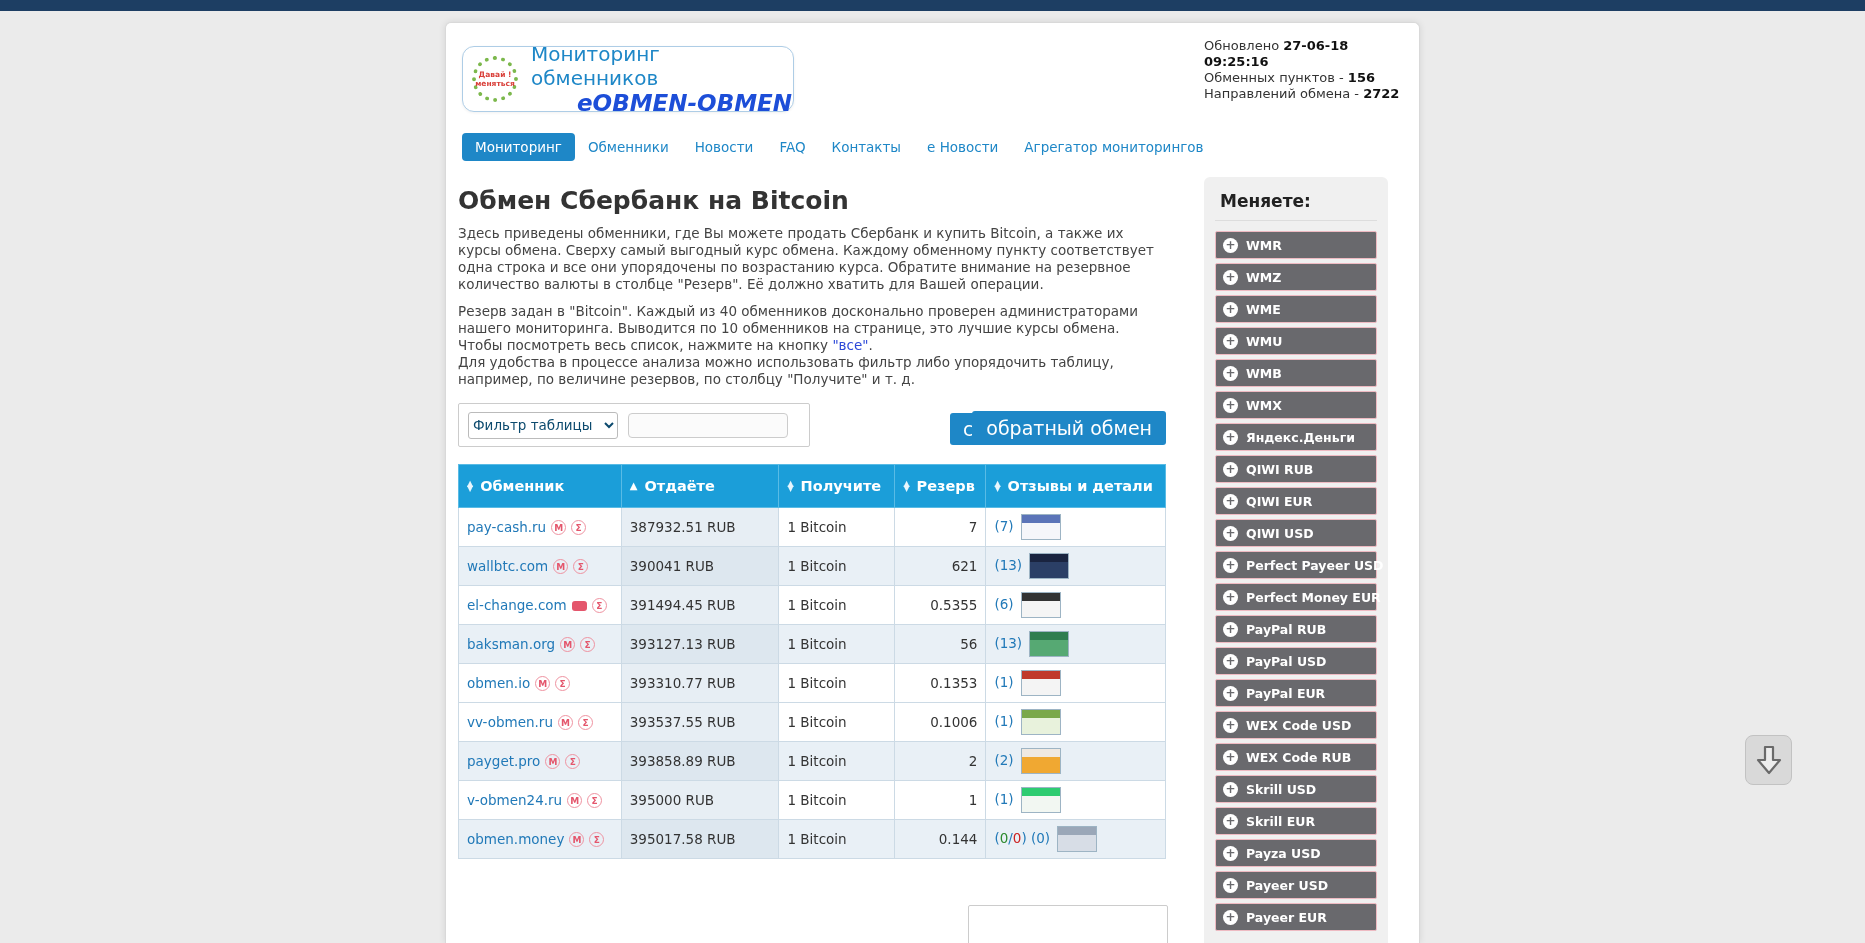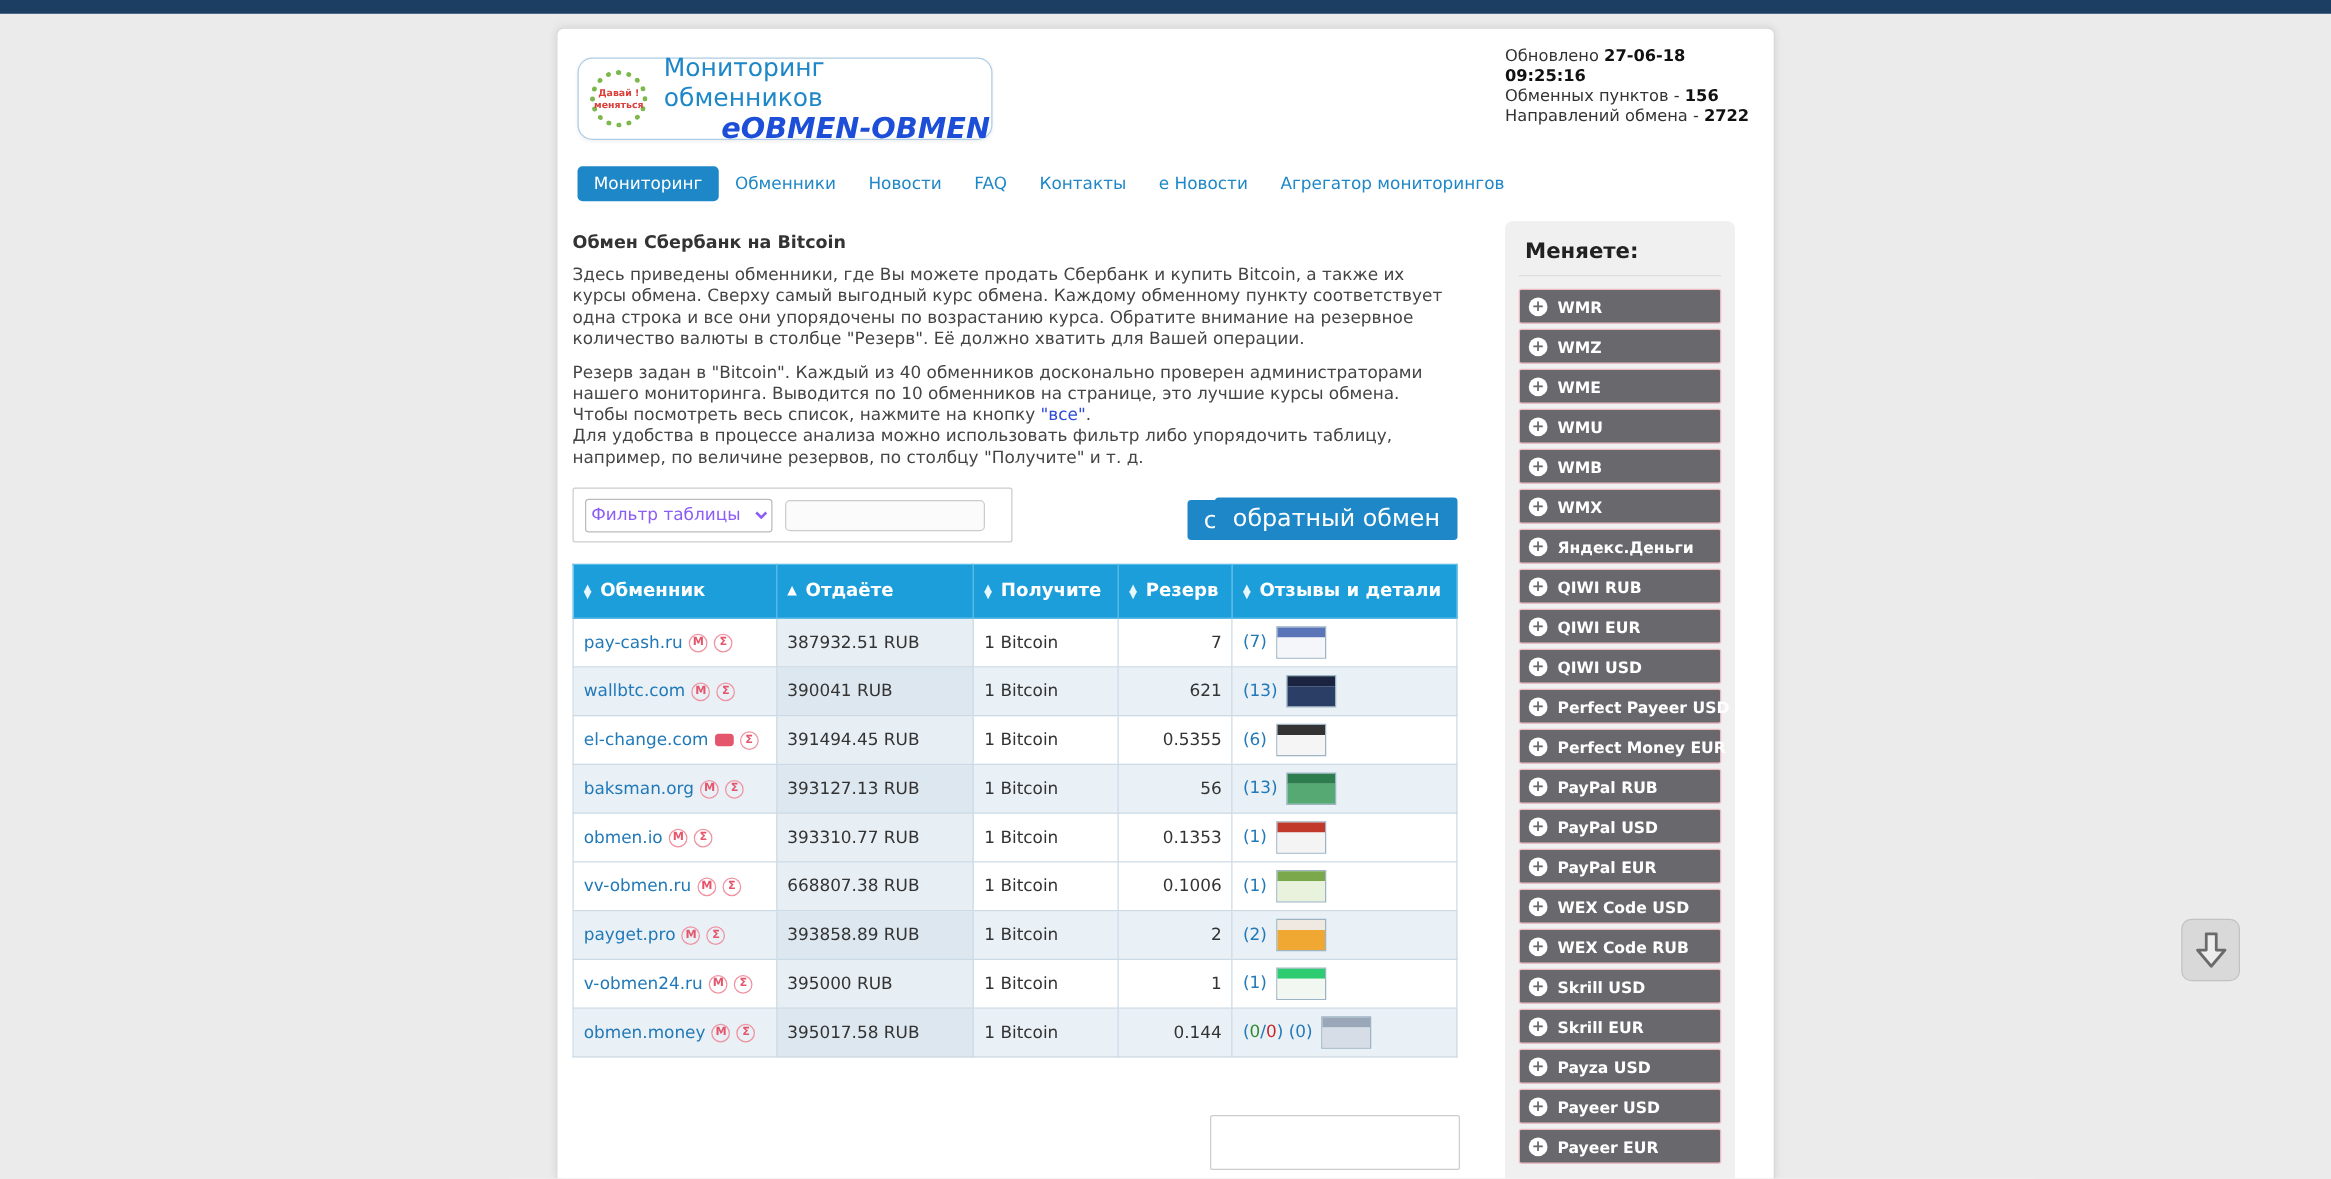--- a/index.html
+++ b/index.html
@@ -27,29 +27,29 @@
   .stats { position:absolute; top:15px; left:758px; width:210px; font-size:13px;
     color:#333; line-height:16px; }
   .stats b { color:#111; }
 
   
   .nav { margin:21px 0 16px 4px; display:flex; align-items:flex-end; }
   .nav-item { color:#1e87c7; font-size:13.5px; padding:6px 13px; text-decoration:none;
     cursor:pointer; white-space:nowrap; }
   .nav-item.active { background:#1e87c7; color:#fff; border-radius:4px; }
 
-  h1 { margin:25px 0 0 0; font-size:14px; color:#333; font-weight:bold; }
+  h1 { margin:25px 0 0 0; font-size:25px; color:#333; font-weight:bold; }
   .para { font-size:13.5px; color:#444; line-height:17px; margin:10px 0 0 0; max-width:725px; }
   .para .tlink { color:#2d49d8; cursor:pointer; }
 
   
   .filter-row { position:relative; margin-top:15px; height:44px; width:710px; }
   .filter-box { width:352px; height:44px; border:1px solid #ccc; border-radius:2px;
     display:flex; align-items:center; gap:10px; padding:0 9px; }
-  .filter-select { height:27px; width:150px; font-size:13.5px; color:#8b5cf6;
+  .filter-select { height:27px; width:150px; font-size:13.5px; color:#0c4a6e;
     font-family:inherit; border:1px solid #bbb; border-radius:3px; background:#fff; }
   .filter-input { height:25px; width:160px; border:1px solid #ccc; border-radius:4px;
     background:#fbfbfb; font-family:inherit; }
   .btn { background:#1e87c7; color:#fff; border:none; border-radius:3px; font-size:19px;
     font-family:inherit; cursor:pointer; }
   .btn-reset { position:absolute; left:492px; top:10px; padding:5px 13px; }
   .btn-reverse { position:absolute; right:2px; top:8px; padding:6px 14px; }
 
   
   table.rates { margin-top:17px; width:708px; border-collapse:collapse; font-size:13.5px; }
@@ -237,21 +237,21 @@
           </tr>
           <tr>
             <td><a class="xlink">obmen.io</a><span class="badge">М</span><span class="badge">Σ</span></td>
             <td class="give">393310.77 RUB</td>
             <td>1 Bitcoin</td>
             <td class="reserve">0.1353</td>
             <td><span class="rev">(1)</span><span class="thumb"><i style="background: rgb(192, 57, 43);"></i><u style="background: rgb(244, 244, 244);"></u></span></td>
           </tr>
           <tr>
             <td><a class="xlink">vv-obmen.ru</a><span class="badge">М</span><span class="badge">Σ</span></td>
-            <td class="give">668807.38 RUB</td>
+            <td class="give">393537.55 RUB</td>
             <td>1 Bitcoin</td>
             <td class="reserve">0.1006</td>
             <td><span class="rev">(1)</span><span class="thumb"><i style="background: rgb(122, 168, 74);"></i><u style="background: rgb(232, 242, 220);"></u></span></td>
           </tr>
           <tr class="even">
             <td><a class="xlink">payget.pro</a><span class="badge">М</span><span class="badge">Σ</span></td>
             <td class="give">393858.89 RUB</td>
             <td>1 Bitcoin</td>
             <td class="reserve">2</td>
             <td><span class="rev">(2)</span><span class="thumb"><i style="background: rgb(239, 233, 226);"></i><u style="background: rgb(240, 168, 50);"></u></span></td>

